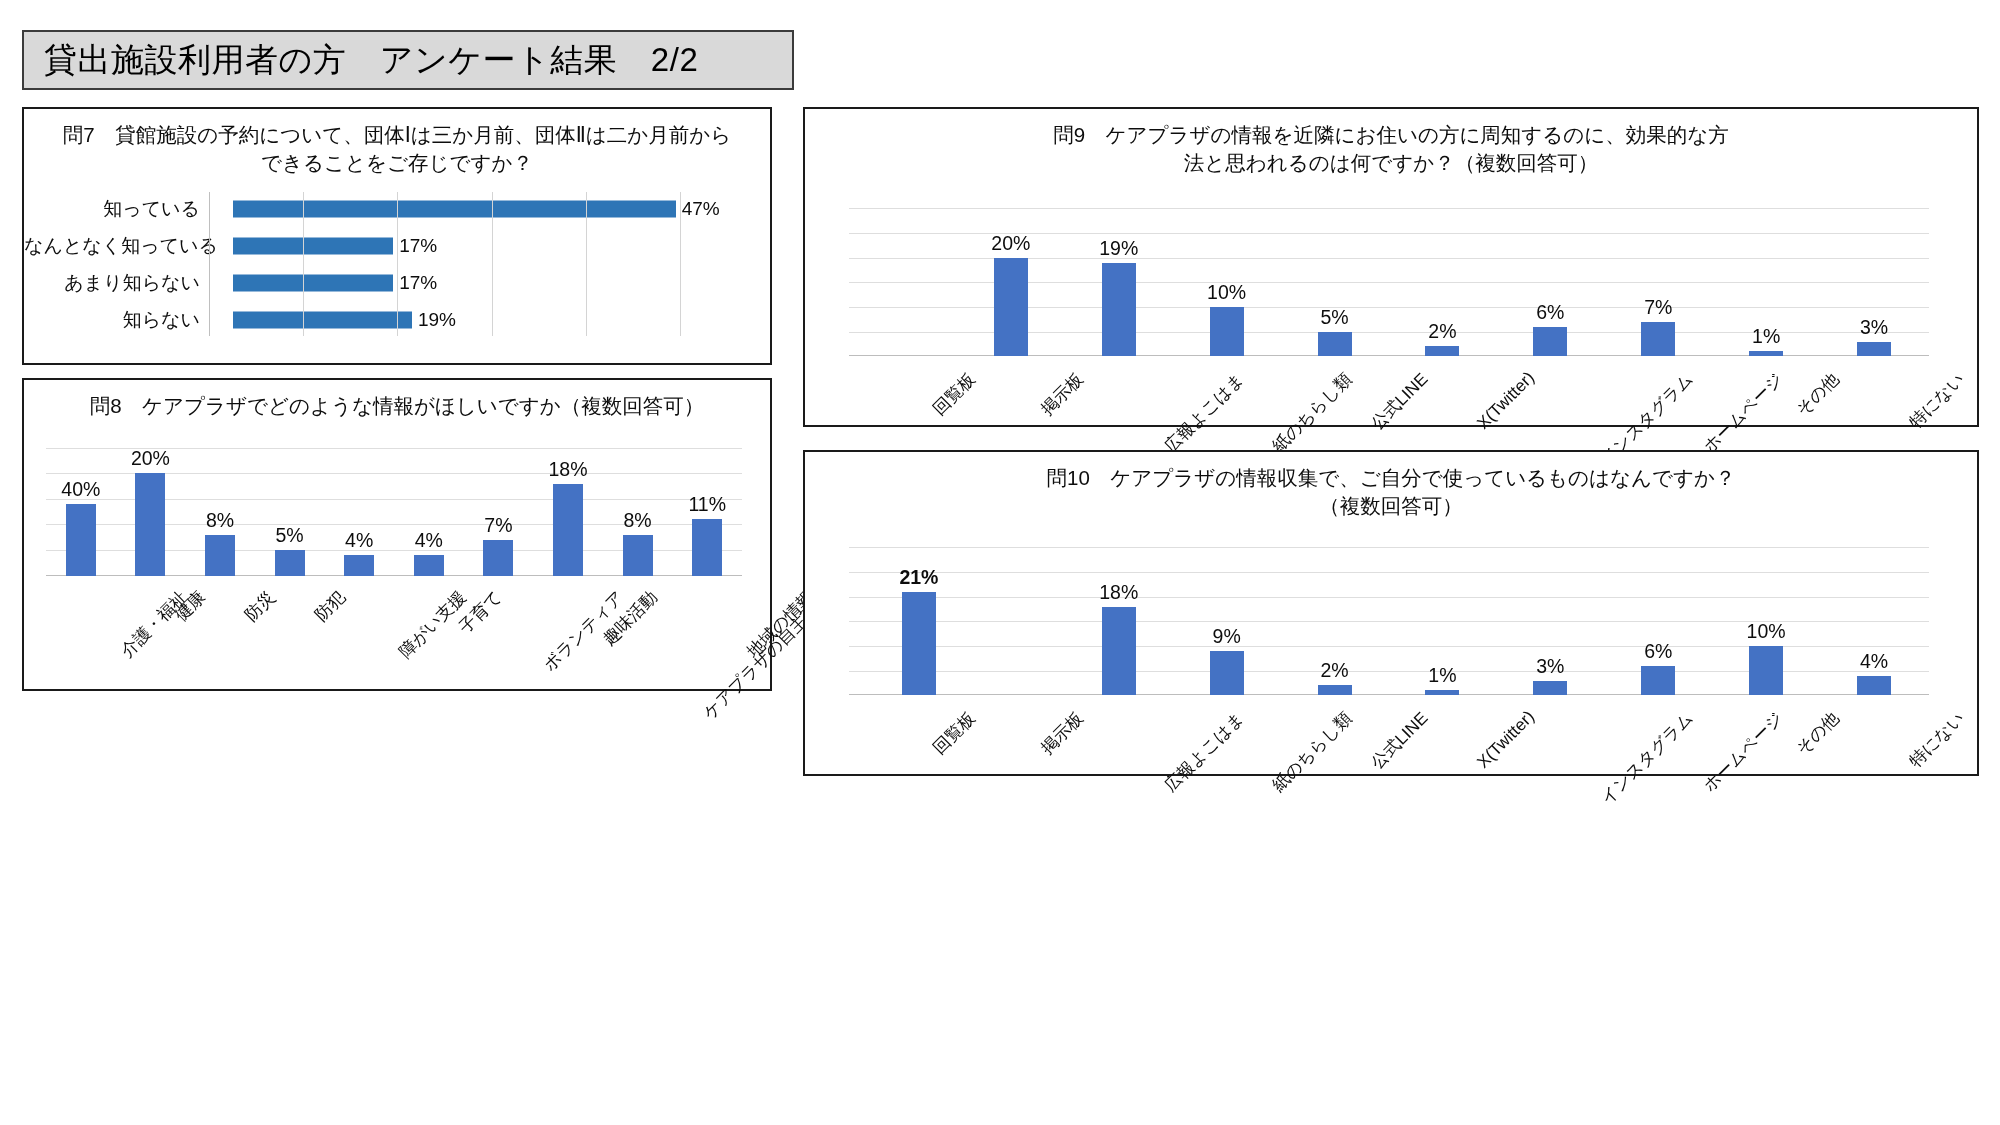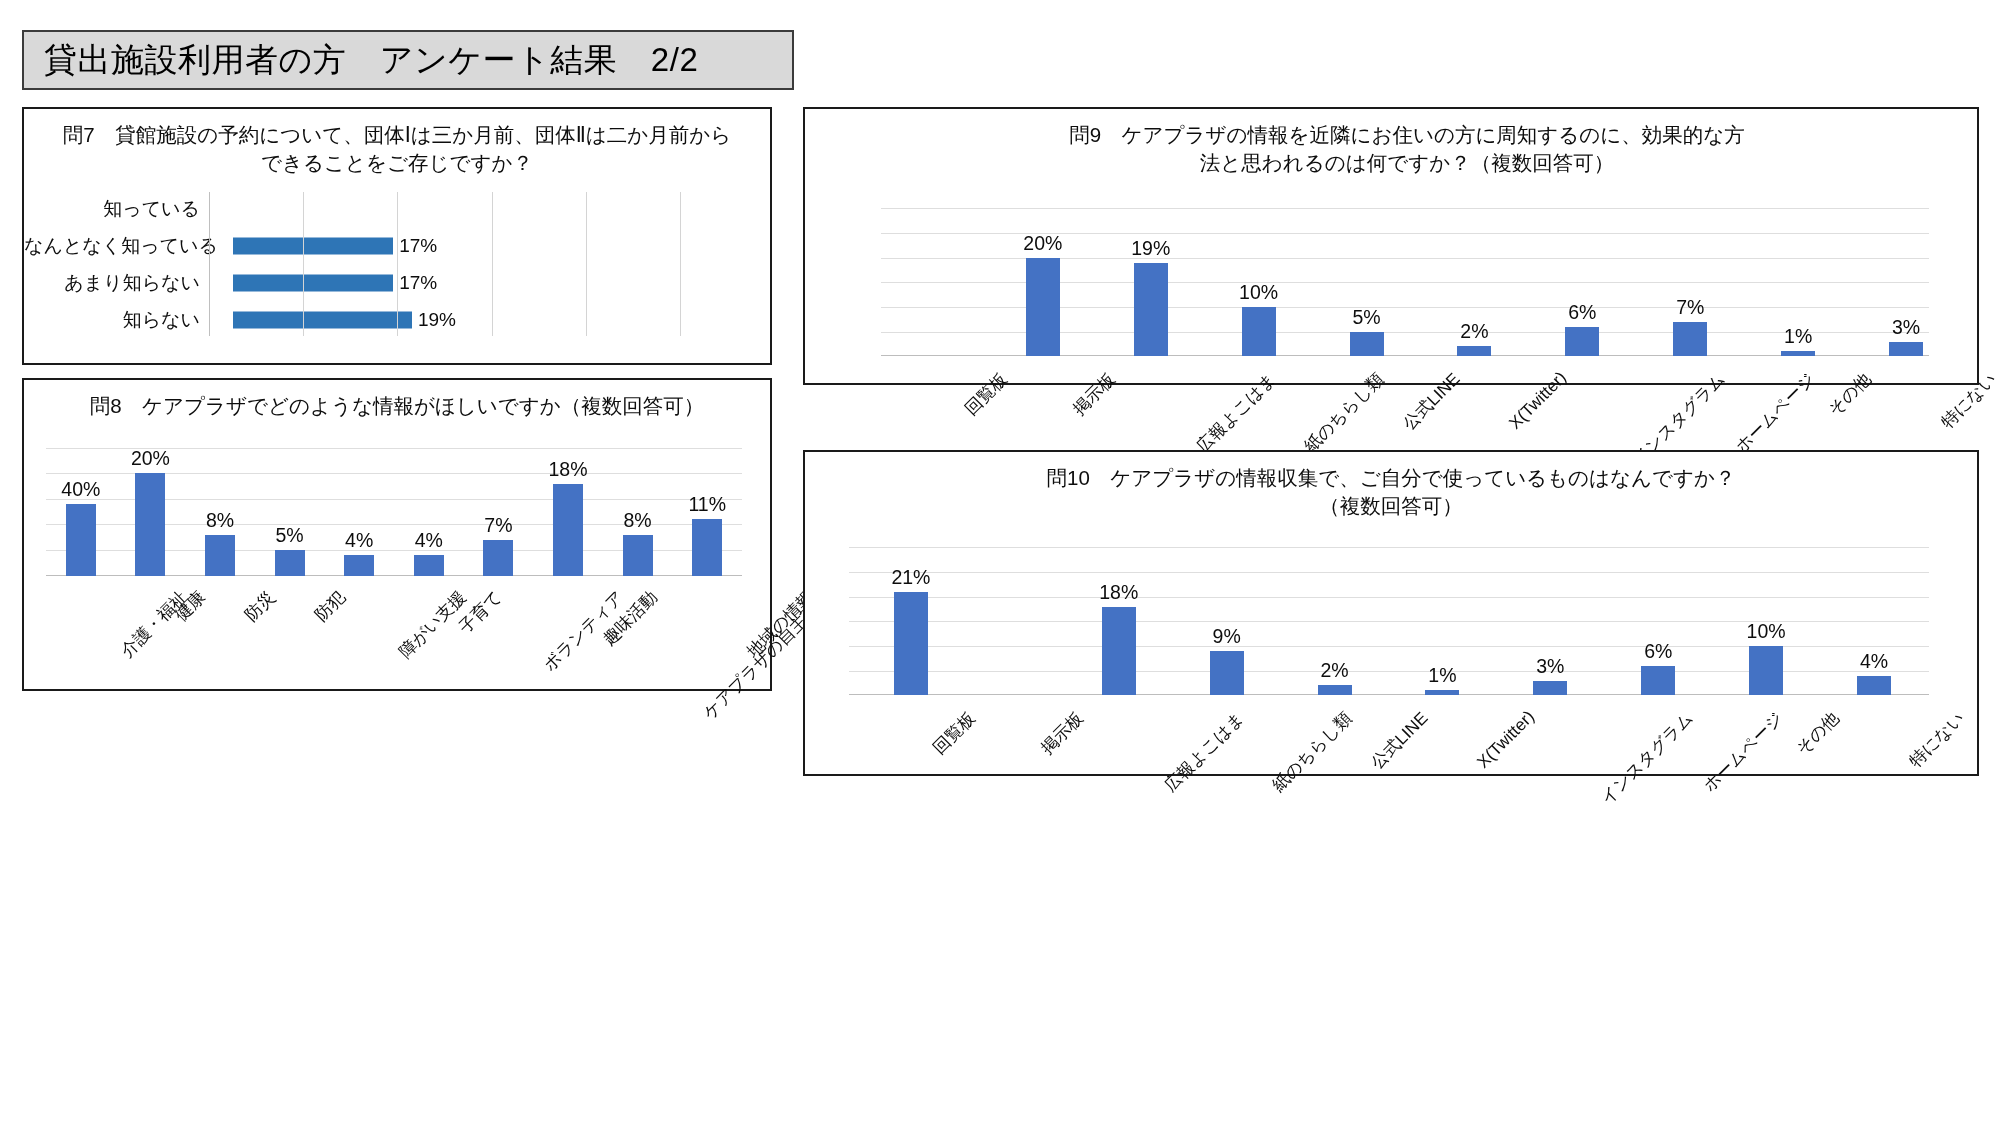--- a/index.html
+++ b/index.html
@@ -98,21 +98,21 @@
     transform:rotate(-45deg);
     text-align:right;
   }
 
   
   #panel-q8 { left:22px; top:378px; width:750px; height:313px; }
   #q8-plot { margin:28px 28px 0 22px; height:128px; }
   #q8-labels { position:relative; height:0; margin:0 28px 0 22px; }
 
   
-  #panel-q9 { left:803px; top:107px; width:1176px; height:278px;padding-left:32px; }
+  #panel-q9 { left:803px; top:107px; width:1176px; height:320px; }
   #q9-plot { margin:32px 48px 0 44px; height:148px; }
   #q9-labels { position:relative; height:0; margin:0 48px 0 44px; }
 
   
   #panel-q10 { left:803px; top:450px; width:1176px; height:326px; }
   #q10-plot { margin:28px 48px 0 44px; height:148px; }
   #q10-labels { position:relative; height:0; margin:0 48px 0 44px; }
 </style>
 </head>
 <body>
@@ -121,20 +121,24 @@
   <span class="title-text">貸出施設利用者の方　アンケート結果　2/2</span>
 </div>
 
 <div class="panel" id="panel-q7">
   <div class="panel-title">問7　貸館施設の予約について、団体Ⅰは三か月前、団体Ⅱは二か月前から
 できることをご存じですか？</div>
   <div class="vplot" id="q7-plot">
     <div id="q7-rows">
         <div class="q7-row" style="top: 0px; height: 37px;">
           <div class="q7-label">知っている</div>
+          <div class="q7-track">
+            <div class="q7-bar" style="width: 442.74px; background: rgb(46, 117, 182);"></div>
+            <div class="q7-value" style="left: 448.74px;">47%</div>
+          </div>
         </div>
         <div class="q7-row" style="top: 37px; height: 37px;">
           <div class="q7-label">なんとなく知っている</div>
           <div class="q7-track">
             <div class="q7-bar" style="width: 160.14px; background: rgb(46, 117, 182);"></div>
             <div class="q7-value" style="left: 166.14px;">17%</div>
           </div>
         </div>
         <div class="q7-row" style="top: 74px; height: 37px;">
           <div class="q7-label">あまり知らない</div>
@@ -290,21 +294,21 @@
   <div class="panel-title">問10　ケアプラザの情報収集で、ご自分で使っているものはなんですか？
 （複数回答可）</div>
   <div class="vplot" id="q10-plot" style="height: 148px;">
       <div class="vgrid-line" style="top: 123.333px; background: rgb(222, 222, 222);"></div>
       <div class="vgrid-line" style="top: 98.6667px; background: rgb(222, 222, 222);"></div>
       <div class="vgrid-line" style="top: 74px; background: rgb(222, 222, 222);"></div>
       <div class="vgrid-line" style="top: 49.3333px; background: rgb(222, 222, 222);"></div>
       <div class="vgrid-line" style="top: 24.6667px; background: rgb(222, 222, 222);"></div>
       <div class="vgrid-line" style="top: 0px; background: rgb(222, 222, 222);"></div>
       <div class="vbaseline" style="bottom: 0px;"></div>
-      <div class="vcat" style="left: 8px; width: 107.9px;">
+      <div class="vcat" style="left: 16px; width: 107.9px; font-weight: bold;">
         <div class="vbar" style="height: 103.6px; width: 34px; background: rgb(68, 114, 196);"></div>
         <div class="vval" style="bottom: 106.6px;">21%</div>
       </div>
       <div class="vcat" style="left: 215.8px; width: 107.9px;">
         <div class="vbar" style="height: 88.8px; width: 34px; background: rgb(68, 114, 196);"></div>
         <div class="vval" style="bottom: 91.8px;">18%</div>
       </div>
       <div class="vcat" style="left: 323.7px; width: 107.9px;">
         <div class="vbar" style="height: 44.4px; width: 34px; background: rgb(68, 114, 196);"></div>
         <div class="vval" style="bottom: 47.4px;">9%</div>

